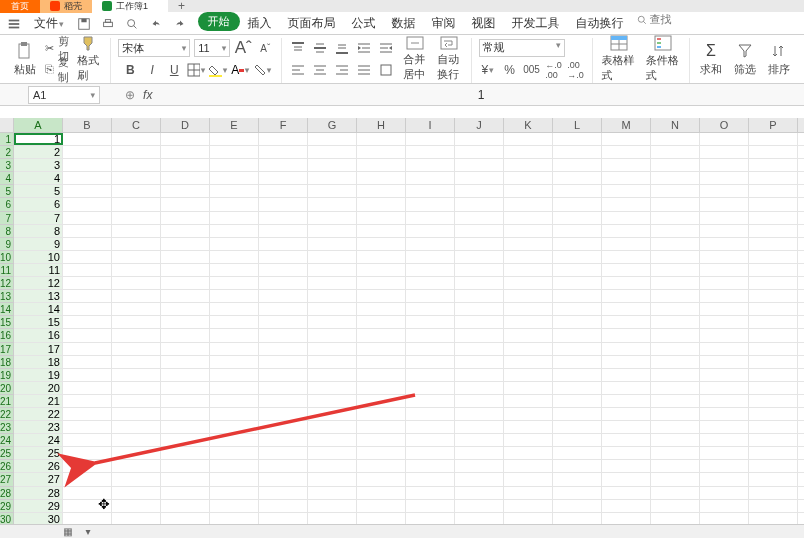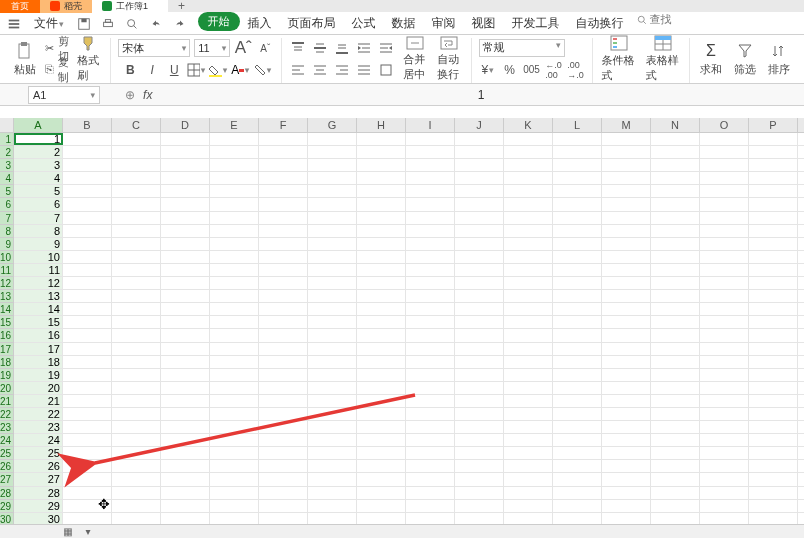--- a/index.html
+++ b/index.html
@@ -344,37 +344,37 @@
         <div class="icon-btn" style="font-size:9px;">.00<br>→.0</div>
       </div>
     </div>
   </div>
 
   <div class="group">
     <div class="big-btn">
       <div class="bicon">
           <svg width="18" height="16">
             <rect x="1" y="1" width="16" height="14" fill="none" stroke="#888"></rect>
+            <rect x="1" y="1" width="16" height="4" fill="#64b5f6"></rect>
+            <line x1="1" y1="9" x2="17" y2="9" stroke="#888"></line>
+            <line x1="9" y1="5" x2="9" y2="15" stroke="#888"></line>
+          </svg>
+        </div>
+      <span>表格样式</span>
+    </div>
+    <div class="big-btn">
+      <div class="bicon">
+          <svg width="18" height="16">
+            <rect x="1" y="1" width="16" height="14" fill="none" stroke="#888"></rect>
             <rect x="3" y="3" width="4" height="2" fill="#e57373"></rect>
             <rect x="3" y="7" width="4" height="2" fill="#81c784"></rect>
             <rect x="3" y="11" width="4" height="2" fill="#64b5f6"></rect>
           </svg>
         </div>
       <span>条件格式</span>
-    </div>
-    <div class="big-btn">
-      <div class="bicon">
-          <svg width="18" height="16">
-            <rect x="1" y="1" width="16" height="14" fill="none" stroke="#888"></rect>
-            <rect x="1" y="1" width="16" height="4" fill="#64b5f6"></rect>
-            <line x1="1" y1="9" x2="17" y2="9" stroke="#888"></line>
-            <line x1="9" y1="5" x2="9" y2="15" stroke="#888"></line>
-          </svg>
-        </div>
-      <span>表格样式</span>
     </div>
   </div>
 
   <div class="group" style="border-right:none;">
     <div class="big-btn">
       <div class="bicon" style="font-size:16px;">Σ</div>
       <span>求和</span>
     </div>
     <div class="big-btn">
       <div class="bicon">

